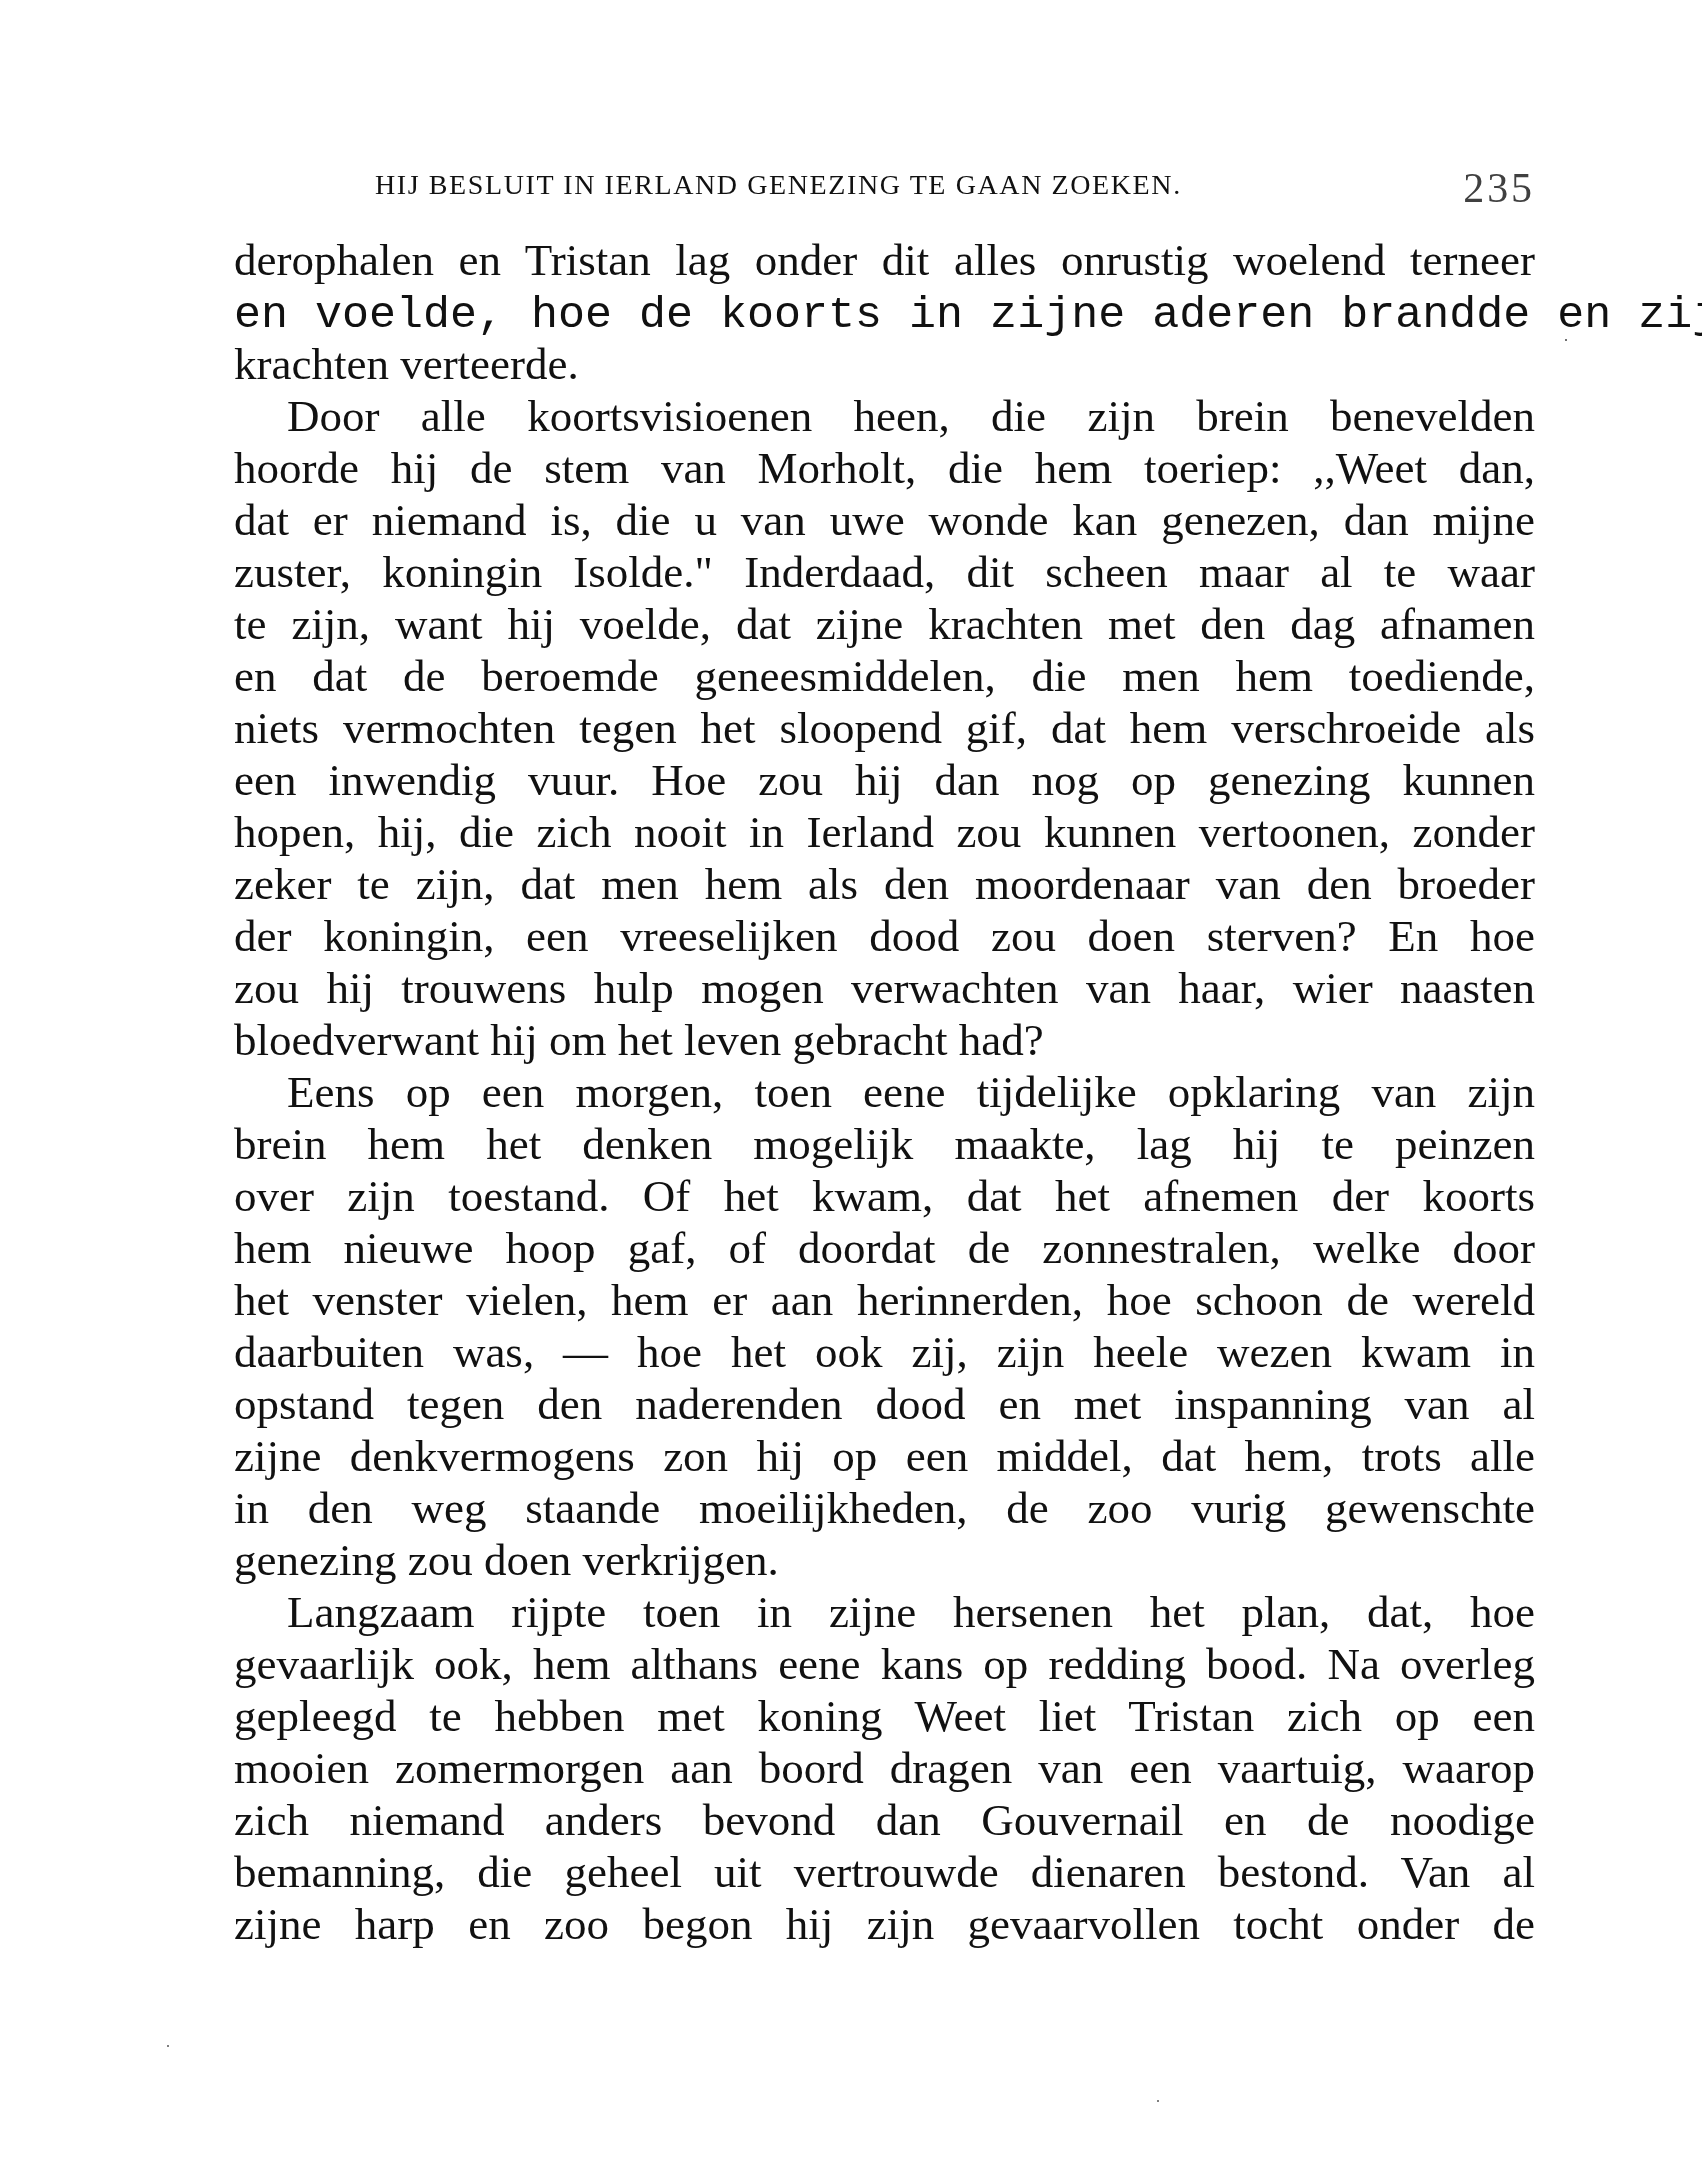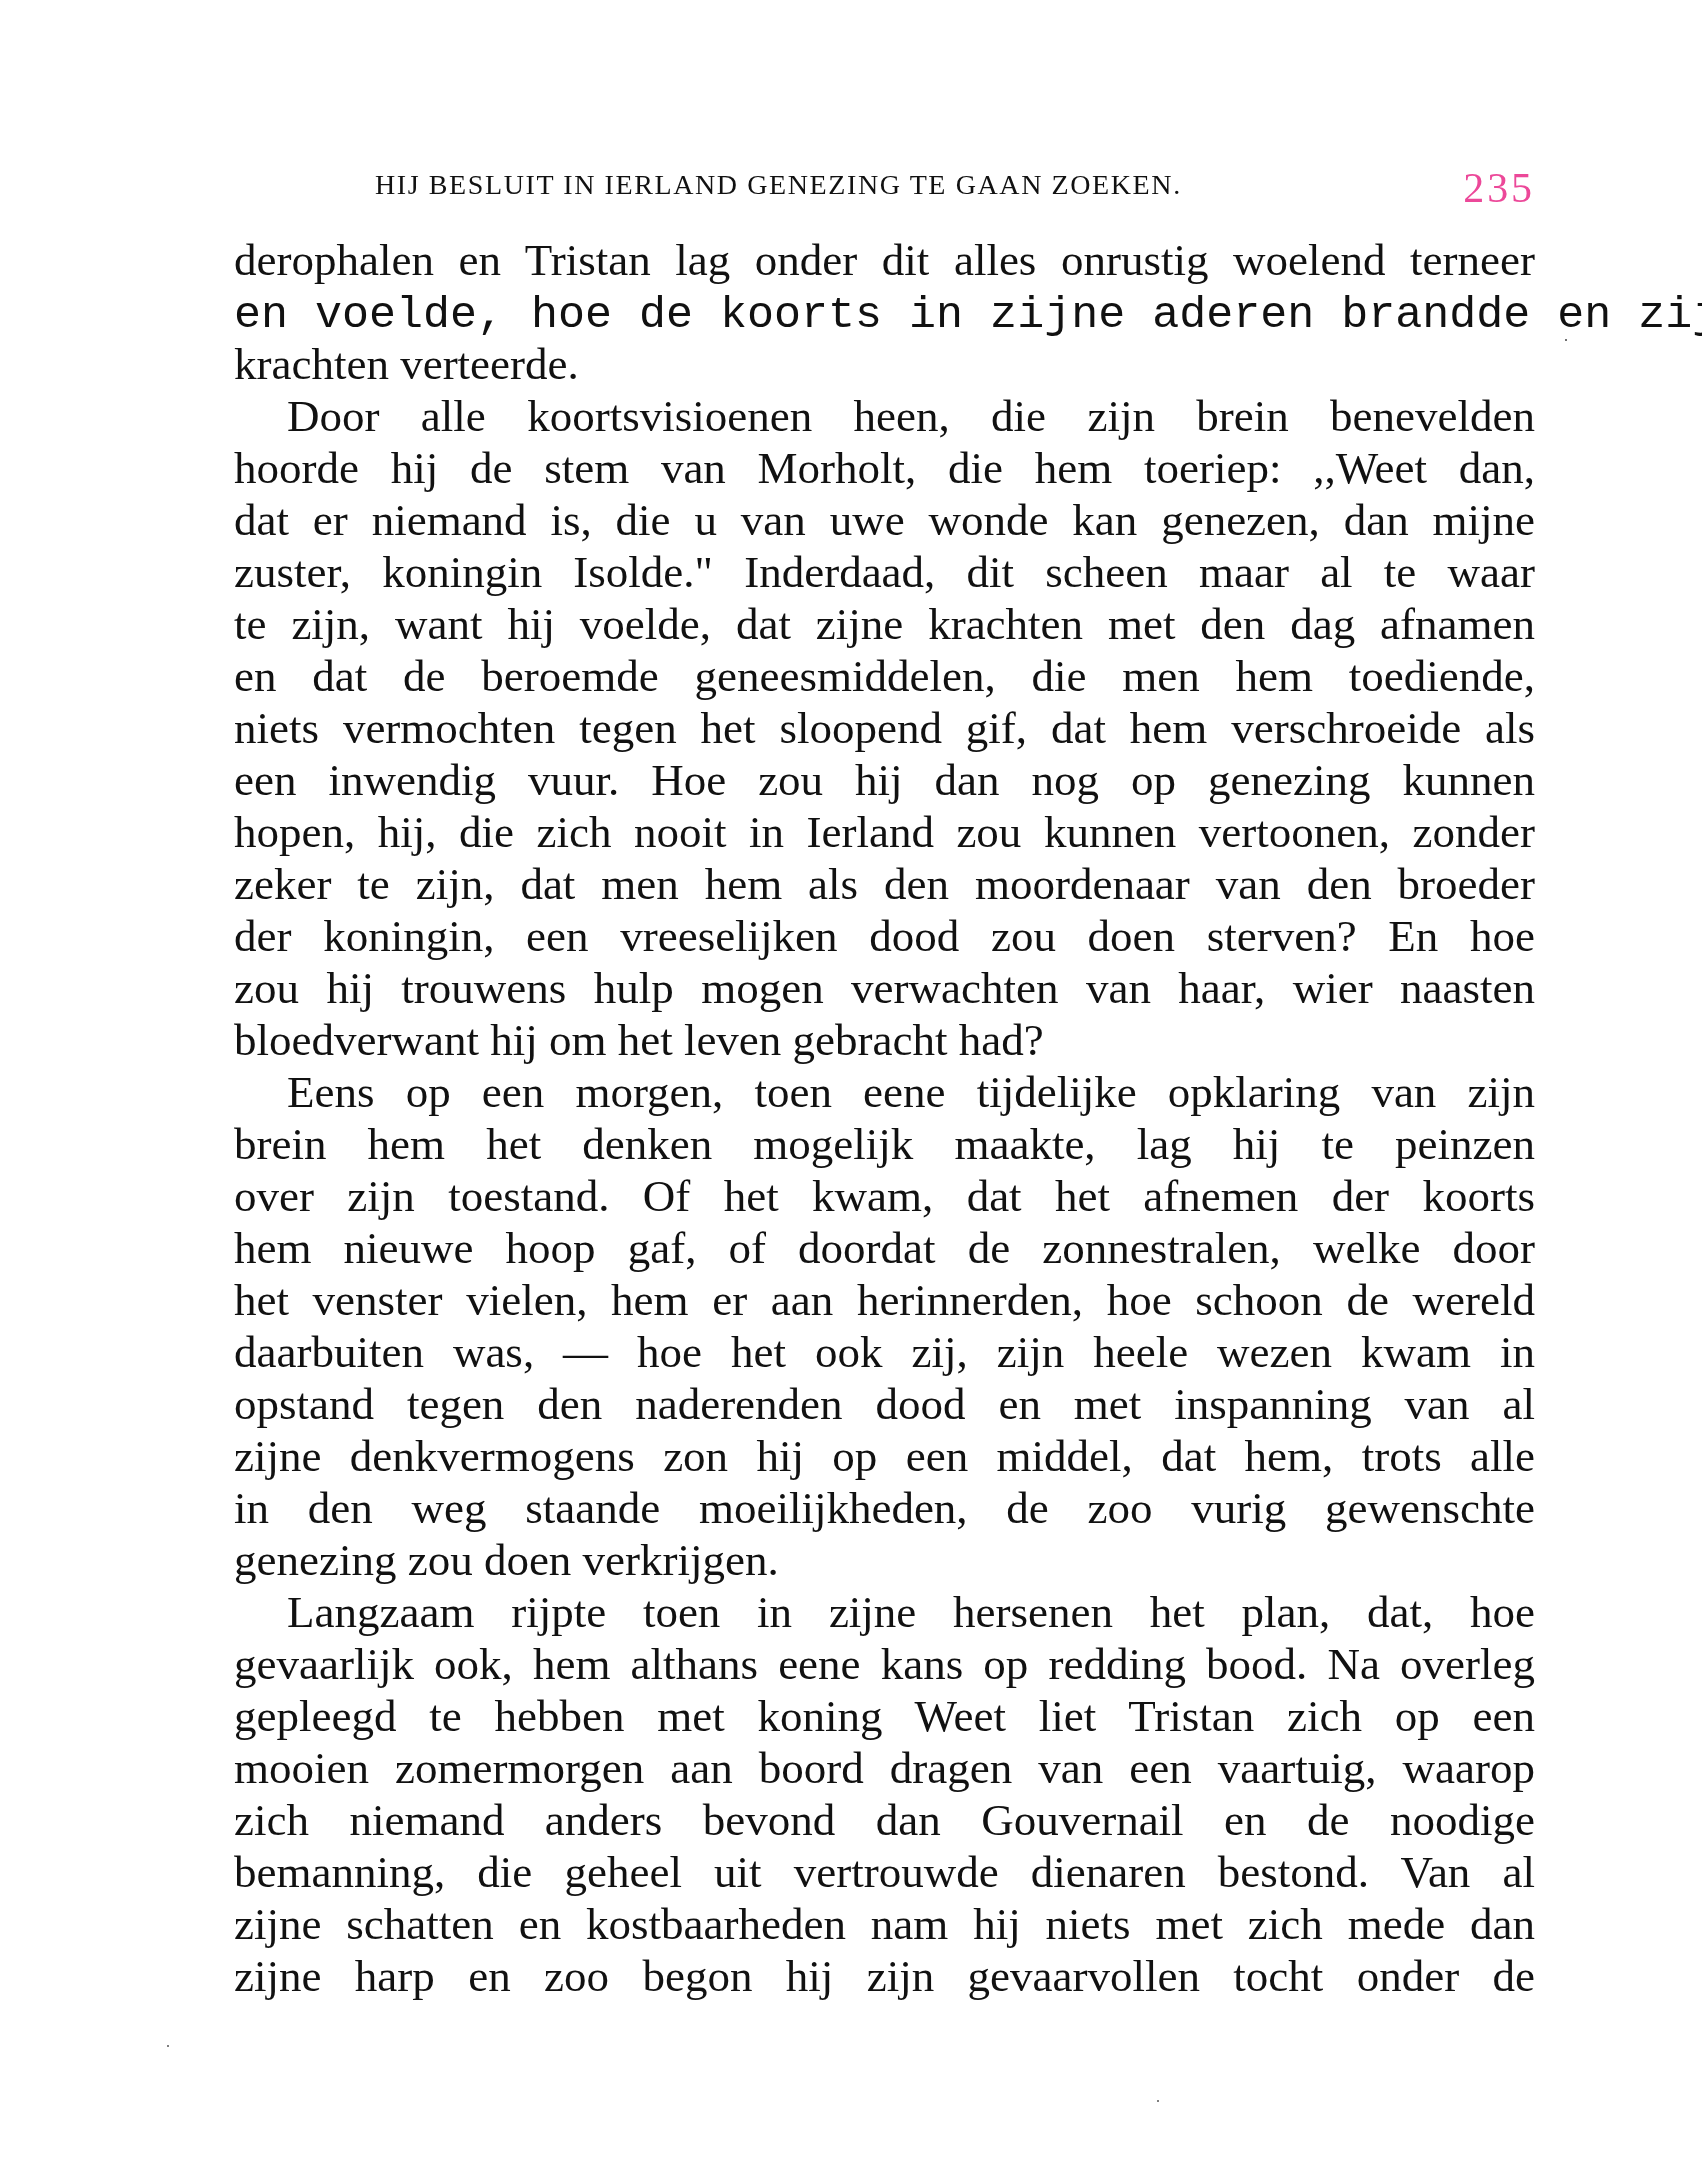--- a/index.html
+++ b/index.html
@@ -6,21 +6,21 @@
   body { width: 1702px; height: 2172px; position: relative; overflow: hidden; }
   .page { position: absolute; left: 0; top: 0; width: 1702px; height: 1644px; background: #fff; }
   .running-head {
     position: absolute; left: 375px; top: 163px; width: 1010px; height: 44px;
     font-family: "Liberation Serif", serif; font-size: 28px; letter-spacing: 1.6px;
     color: #111; white-space: nowrap; line-height: 44px;
   }
   .page-number {
     position: absolute; left: 1458px; top: 163px; width: 77px; height: 51px;
     font-family: "Liberation Serif", serif; font-size: 42px; letter-spacing: 2.9px;
-    color: #ec4899; line-height: 51px; text-align: right;
+    color: #404040; line-height: 51px; text-align: right;
   }
   .body-text {
     position: absolute; left: 234px; top: 234px; width: 1301px;
     font-family: "Liberation Serif", serif; font-size: 45px; color: #111;
   }
   .line {
     height: 52px; line-height: 52px; white-space: nowrap;
     text-align: justify; text-align-last: justify; overflow: visible;
   }
   .line.last { text-align: left; text-align-last: left; }
@@ -60,21 +60,20 @@
       <div class="line"><span style="word-spacing: 0px;">opstand tegen den naderenden dood en met inspanning van al</span></div>
       <div class="line"><span style="word-spacing: 0px;">zijne denkvermogens zon hij op een middel, dat hem, trots alle</span></div>
       <div class="line"><span style="word-spacing: 0px;">in den weg staande moeilijkheden, de zoo vurig gewenschte</span></div>
       <div class="line last">genezing zou doen verkrijgen.</div>
       <div class="line indent"><span style="word-spacing: 0px;">Langzaam rijpte toen in zijne hersenen het plan, dat, hoe</span></div>
       <div class="line"><span style="word-spacing: 0px;">gevaarlijk ook, hem althans eene kans op redding bood. Na overleg</span></div>
       <div class="line"><span style="word-spacing: 0px;">gepleegd te hebben met koning Weet liet Tristan zich op een</span></div>
       <div class="line"><span style="word-spacing: 0px;">mooien zomermorgen aan boord dragen van een vaartuig, waarop</span></div>
       <div class="line"><span style="word-spacing: 0px;">zich niemand anders bevond dan Gouvernail en de noodige</span></div>
       <div class="line"><span style="word-spacing: 0px;">bemanning, die geheel uit vertrouwde dienaren bestond. Van al</span></div>
-      <div class="line"><span style="word-spacing: 0px;">zijne schatten en kostbaarheden nam hij niets met zich mede dan</span></div>
       <div class="line"><span style="word-spacing: 0px;">zijne harp en zoo begon hij zijn gevaarvollen tocht onder de</span></div>
     </div>
 
   <div class="speck" style="left:167px; top:2045px;"></div>
   <div class="speck" style="left:1157px; top:2100px;"></div>
   <div class="speck" style="left:1565px; top:339px; width:1.5px; height:1.5px;"></div>
 </div>
 
 
 </body></html>

